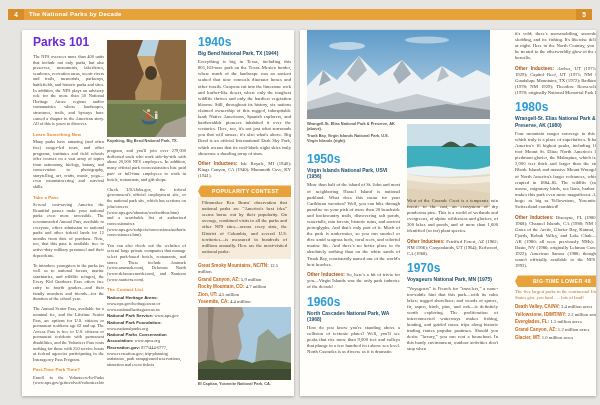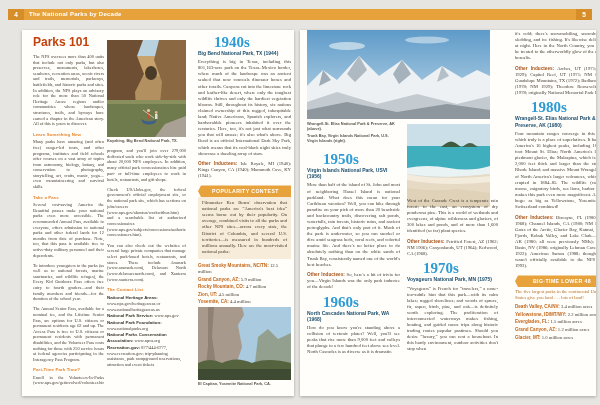--- a/index.html
+++ b/index.html
@@ -15,36 +15,36 @@
   
   .page{position:absolute;top:30px;height:366px;background:#FFFEFB;box-shadow:0 1px 3px rgba(0,0,0,.28);overflow:hidden;}
   .page-left{left:22px;width:272px;}
   .page-right{left:300px;width:296px;}
   
   .col{position:absolute;}
   .it{font-size:4.7px;line-height:6.1px;color:#433A2F;text-align:justify;margin:0 0 4.5px;}
   .it .lbl{font-family:"Liberation Sans",sans-serif;font-weight:bold;color:#A8541A;}
   .it.k-h{font-family:"Liberation Sans",sans-serif;font-weight:bold;font-size:5px;line-height:6px;
           color:#E8862D;margin:5px 0 2px;text-align:left;letter-spacing:.1px;}
-  .it.k-dh{font-family:Liberation Serif, serif;font-weight:bold;font-size:15px;line-height:10px;
-           color:#2D9BD5;margin:6px 16px 3px;text-align:left;}
+  .it.k-dh{font-family:Liberation Sans, sans-serif;font-weight:bold;font-size:12px;line-height:10px;
+           color:#2D9BD5;margin:6px 0 3px;text-align:left;}
   .it.k-ph{font-family:"Liberation Sans",sans-serif;font-weight:bold;font-size:5px;line-height:6.2px;
            color:#1E4F6E;margin:0 0 3px;text-align:left;}
   .it.k-ribbon{background:#E8A23C;margin:6px 0 0;padding:2.5px 3px 2px 5px;text-align:center;
                clip-path:polygon(0 50%,3px 0,100% 0,100% 100%,3px 100%);}
   .it.k-ribbon .txt{font-family:"Liberation Sans",sans-serif;font-weight:bold;font-size:5.2px;
                     color:#FFFFFF;letter-spacing:.4px;}
   .it.k-boxp{background:#F6ECD9;padding:3px 4px 4px;margin:0 0 4px;}
   .it.k-li{margin:0 0 1.5px;text-align:left;}
   .it.k-li .lbl{color:#C2661B;font-size:4.6px;}
   .it.k-ci{margin:0 0 1px;text-align:left;}
   .it.k-ci .lbl{color:#3A342C;font-size:4.4px;}
   .it.k-ip{color:#B5722E;margin:2px 0 3px;text-align:left;}
   
-  .p101{position:absolute;left:11px;top:5px;font:bold 12px "Liberation Sans",sans-serif;color:#c2410c;}
+  .p101{position:absolute;left:11px;top:5px;font:bold 12px "Liberation Sans",sans-serif;color:#6d28d9;}
   .colL1{left:11px;top:24px;width:71px;height:338px;overflow:hidden;}
   .colL1 .it{font-size:4.4px;line-height:5.6px;}
   .colL2{left:85px;top:118px;width:79px;height:244px;overflow:hidden;}
   .colL2 .it{font-size:4.4px;line-height:5.7px;}
   .colL3{left:176px;top:1px;width:93px;height:274px;overflow:hidden;}
   .caption{position:absolute;font:bold 3.9px/4.9px "Liberation Sans",sans-serif;color:#5B544C;text-align:left;}
   .cap-kayak{left:85px;top:109px;width:79px;}
   .cap-elcap{left:176px;top:352px;width:93px;}
   .photo{position:absolute;overflow:hidden;}
   .photo svg{display:block;}

